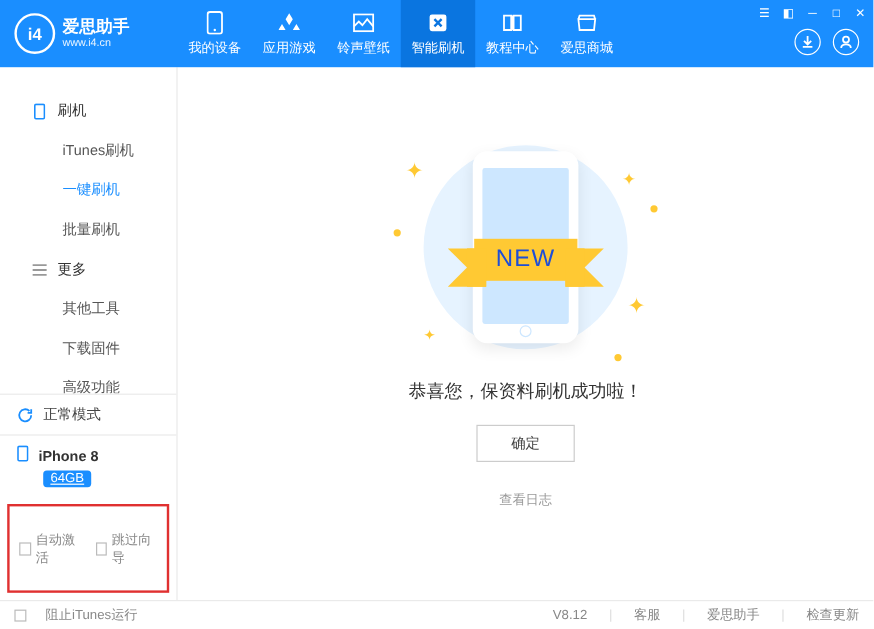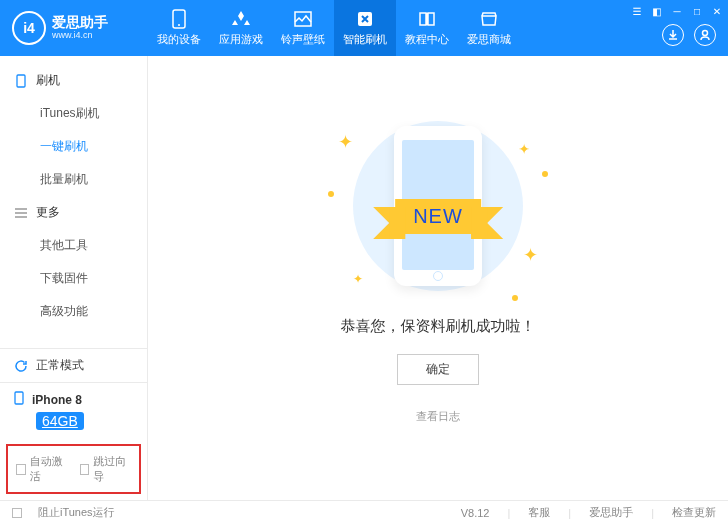--- a/index.html
+++ b/index.html
@@ -17,33 +17,33 @@
 .tab .ico { width: 20px; height: 20px; margin-bottom: 3px; display: flex; align-items: center; justify-content: center; }
 .tab svg { fill: #fff; }
 .win-ctrls { position: absolute; right: 4px; top: 4px; display: flex; gap: 6px; }
 .win-ctrls span { width: 14px; height: 14px; display: flex; align-items: center; justify-content: center; color: #fff; font-size: 10px; cursor: pointer; }
 .right-icons { position: absolute; right: 12px; bottom: 10px; display: flex; gap: 10px; }
 .circ { width: 22px; height: 22px; border: 1.5px solid #fff; border-radius: 50%; display: flex; align-items: center; justify-content: center; cursor: pointer; }
 .circ svg { fill: #fff; }
 
 .body-area { display: flex; height: 444px; }
 .sidebar { width: 148px; border-right: 1px solid #eaeaea; display: flex; flex-direction: column; }
-.side-scroll { flex: 1; overflow: hidden; padding-top: 8px; }
+.side-scroll { flex: 1; overflow: hidden; padding-top: 20px; margin-left: 12px; }
 .side-h { display: flex; align-items: center; padding: 8px 14px; font-size: 12px; color: #333; gap: 8px; }
 .side-h .hico { width: 14px; height: 14px; display: flex; align-items: center; justify-content: center; color: #1a8eff; }
 .side-h.more .hico { color: #999; }
 .side-item { padding: 8px 14px 8px 40px; font-size: 12px; color: #555; cursor: pointer; }
 .side-item.active { color: #1a8eff; }
 .mode-box { border-top: 1px solid #eaeaea; padding: 8px 14px; display: flex; align-items: center; gap: 8px; font-size: 12px; color: #444; }
 .mode-box .dot { width: 14px; height: 14px; display: flex; align-items: center; justify-content: center; color: #1a8eff; }
 .dev-box { border-top: 1px solid #eaeaea; padding: 8px 14px; font-size: 12px; }
 .dev-name { display: flex; align-items: center; gap: 8px; color: #333; font-weight: bold; }
 .dev-name .pico { color: #1a8eff; }
-.badge { display: inline-block; background: #1a8eff; color: #fff; font-size: 14px; padding: 1px 6px; border-radius: 3px; margin-left: 22px; margin-top: 4px; text-decoration: underline; }
-.opt-box { border: 2px solid #e03030; margin: 6px; padding: 8px 8px; display: flex; gap: 12px; }
+.badge { display: inline-block; background: #1a8eff; color: #fff; font-size: 11px; padding: 1px 6px; border-radius: 3px; margin-left: 22px; margin-top: 4px; text-decoration: underline; }
+.opt-box { border: 2px solid #e03030; margin: 6px; padding: 20px 8px; display: flex; gap: 12px; }
 .chk { display: flex; align-items: center; gap: 4px; font-size: 11px; color: #888; }
 .chk .box { width: 11px; height: 11px; border: 1px solid #bbb; }
 
 .main { flex: 1; display: flex; flex-direction: column; align-items: center; padding-top: 55px; }
 .illus { width: 220px; height: 190px; position: relative; }
 .bgcirc { width: 170px; height: 170px; background: #e6f3ff; border-radius: 50%; position: absolute; left: 50%; top: 50%; transform: translate(-50%,-50%); }
 .phone { width: 88px; height: 160px; background: #fff; border-radius: 12px; position: absolute; left: 50%; top: 50%; transform: translate(-50%,-50%); box-shadow: 0 4px 12px rgba(0,0,0,0.08); }
 .phone::before { content: ""; position: absolute; top: 14px; left: 8px; right: 8px; bottom: 16px; background: #cde7ff; border-radius: 2px; }
 .phone::after { content: ""; position: absolute; bottom: 5px; left: 50%; transform: translateX(-50%); width: 8px; height: 8px; border: 1px solid #cde7ff; border-radius: 50%; }
 .ribbon { position: absolute; left: 50%; top: 88px; transform: translateX(-50%); }

